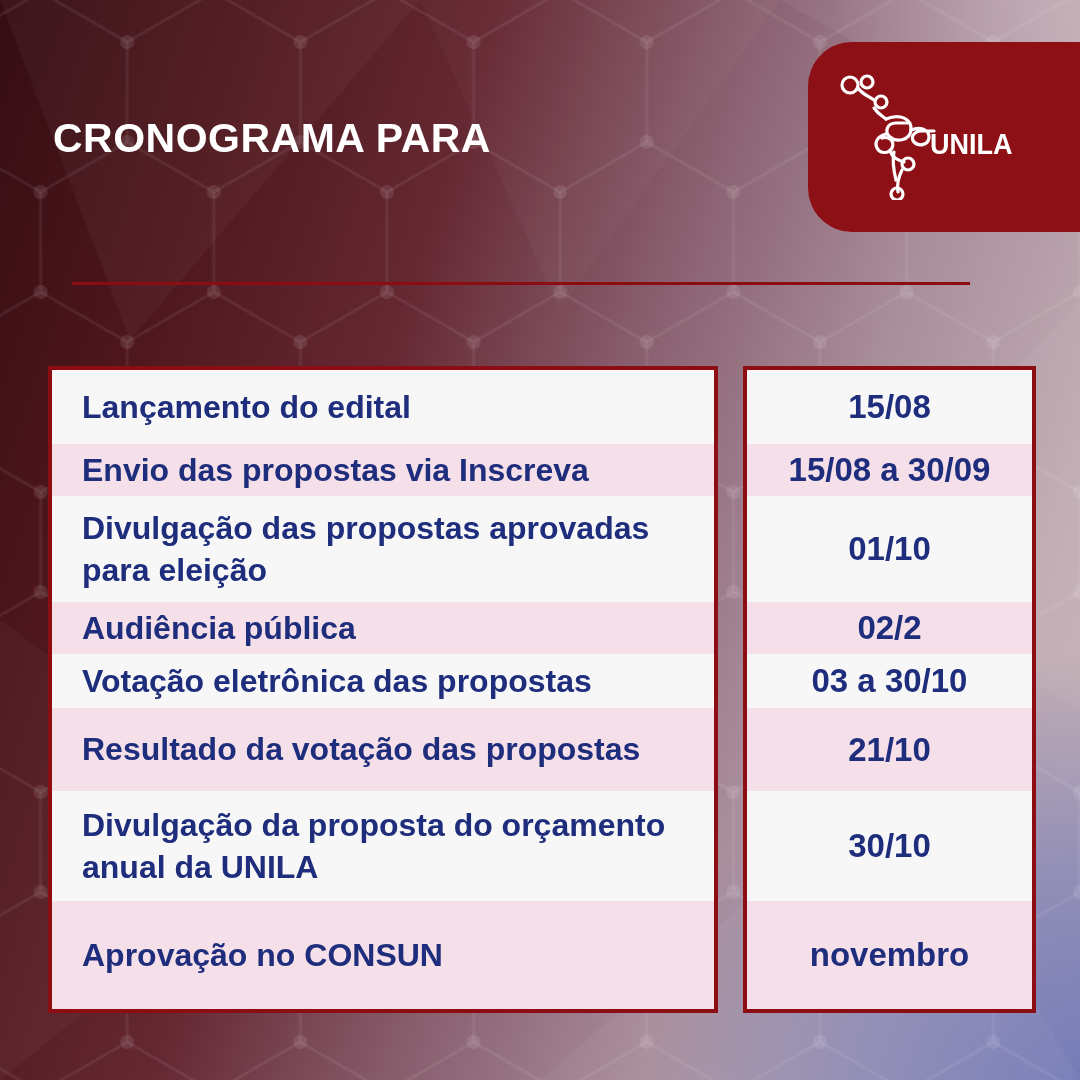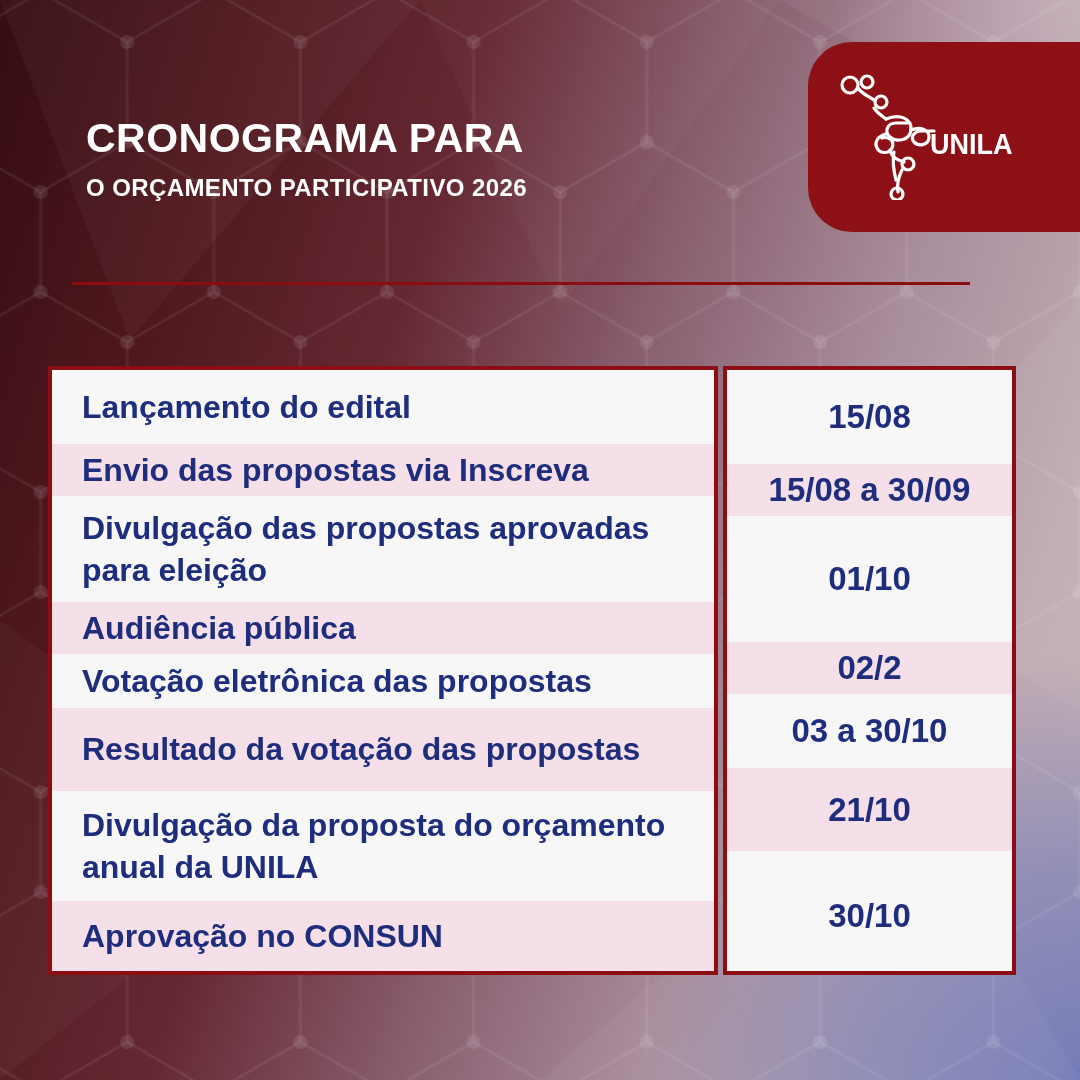--- a/index.html
+++ b/index.html
@@ -9,49 +9,49 @@
     overflow:hidden;
     font-family:"Liberation Sans","DejaVu Sans",sans-serif;
     background:
       radial-gradient(circle 760px at 103% 104%, rgba(104,115,184,0.95) 0%, rgba(104,115,184,0.55) 34%, rgba(104,115,184,0) 62%),
       radial-gradient(circle 420px at 104% -4%, rgba(228,210,214,0.45) 0%, rgba(228,210,214,0) 70%),
       linear-gradient(108deg,#350d12 0%,#4e171d 17%,#652832 35%,#8a6070 53%,#a98e9c 70%,#c0abb2 86%,#cbb5b8 100%);
   }
   .bg-pattern{position:absolute;inset:0;pointer-events:none;}
 
   
-  .header{position:absolute;left:86px;top:116px;color:#ffffff;}
+  .header{position:absolute;left:53px;top:116px;color:#ffffff;}
   .title{font-size:41px;font-weight:bold;letter-spacing:0.5px;line-height:1.1;}
   .subtitle{font-size:24px;font-weight:bold;letter-spacing:0.4px;margin-top:13px;}
   .divider{position:absolute;left:72px;top:282px;width:898px;height:3px;background:#8b0d12;}
 
   
   .logo-box{
     position:absolute;left:808px;top:42px;width:280px;height:190px;
     background:#8d1016;border-radius:44px 0 0 44px;
   }
   .swirl{position:absolute;left:26px;top:30px;}
   .wordmark{
     position:absolute;left:122px;top:85px;color:#ffffff;
     font-size:30px;font-weight:bold;letter-spacing:0px;
     transform:scaleX(0.9);transform-origin:left center;
   }
 
   
-  .table-wrap{position:absolute;left:48px;top:366px;display:flex;gap:5px;}
+  .table-wrap{position:absolute;left:48px;top:366px;display:flex;gap:25px;}
   .panel{border:4px solid #8c0d12;background:#f8f7f8;box-sizing:border-box;}
   .panel.events{width:670px;}
   .panel.dates{width:293px;}
   .row{display:flex;align-items:center;box-sizing:border-box;color:#1e2d7c;font-weight:bold;}
   .events .row{padding:0 10px 0 30px;font-size:32px;line-height:1.32;justify-content:flex-start;text-align:left;}
-  .dates .row{justify-content:center;font-size:33px;text-align:center;padding:0 6px;margin-top:10px;}
+  .dates .row{justify-content:center;font-size:33px;text-align:center;padding:0 6px;}
   .row.p{background:#f5dfe9;}
   .row.w{background:#f8f7f8;}
   .r1{height:74px;} .r2{height:52px;} .r3{height:106px;} .r4{height:52px;}
-  .r5{height:54px;} .r6{height:83px;} .r7{height:110px;} .r8{height:70px;}
+  .r5{height:54px;} .r6{height:83px;} .r7{height:110px;} .r8{height:108px;}
 </style>
 </head>
 <body>
 
 <div class="canvas">
 
   <svg class="bg-pattern" width="1080" height="1080">
     <defs>
       <pattern id="hex" width="173.2" height="300" patternUnits="userSpaceOnUse" x="-46" y="-8">
         <g stroke="rgba(255,255,255,0.065)" stroke-width="3" fill="none">
@@ -78,21 +78,20 @@
       <polygon points="780,0 1080,0 1080,170" opacity="0.05"></polygon>
       <polygon points="1080,300 830,560 1080,710" opacity="0.04"></polygon>
       <polygon points="0,620 300,840 0,1080" opacity="0.03"></polygon>
       <polygon points="540,1080 900,770 1080,1080" opacity="0.04"></polygon>
     </g>
     <rect x="0" y="0" width="1080" height="1080" fill="url(#hex)"></rect>
   </svg>
 
   <div class="header">
     <div class="title">CRONOGRAMA PARA</div>
-    <div class="subtitle">O ORÇAMENTO PARTICIPATIVO 2026</div>
   </div>
   <div class="divider"></div>
 
   <div class="logo-box">
     <svg class="swirl" width="108" height="128" viewBox="0 0 108 128" fill="none" stroke="#ffffff" stroke-width="3.2" stroke-linecap="round">
       <circle cx="16" cy="13" r="8"></circle>
       <circle cx="33" cy="10" r="6"></circle>
       <path d="M24,16 C28,22 34,24 40,28"></path>
       <circle cx="47" cy="30" r="6"></circle>
       <path d="M40,36 C44,42 48,44 52,47"></path>
@@ -120,16 +119,17 @@
       <div class="row p r8">Aprovação no CONSUN</div>
     </div>
     <div class="panel dates">
       <div class="row w r1">15/08</div>
       <div class="row p r2">15/08 a 30/09</div>
       <div class="row w r3">01/10</div>
       <div class="row p r4">02/2</div>
       <div class="row w r5">03 a 30/10</div>
       <div class="row p r6">21/10</div>
       <div class="row w r7">30/10</div>
+      <div class="row p r8">novembro</div>
     </div>
   </div>
 
 </div>
 
 </body></html>

